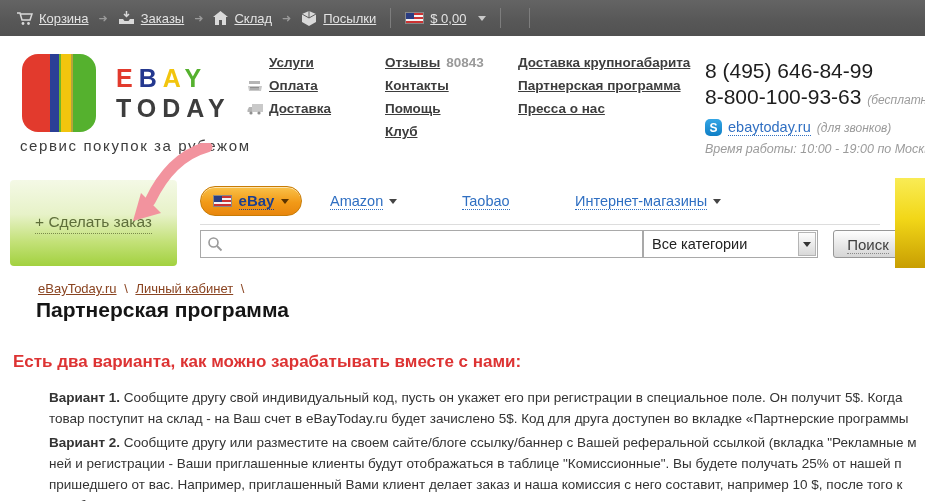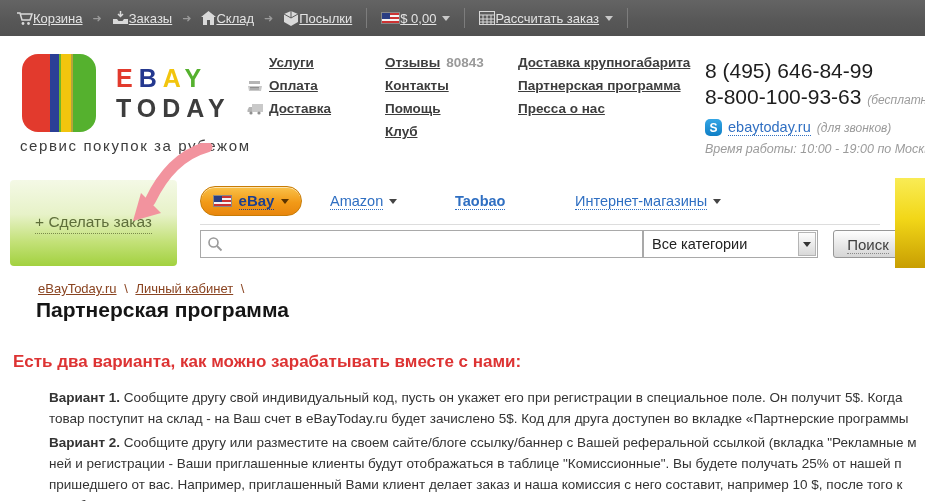--- a/index.html
+++ b/index.html
@@ -4,21 +4,21 @@
 <style>
   * { margin:0; padding:0; box-sizing:border-box; }
   html,body { background:#fff; }
   body { font-family:"Liberation Sans", sans-serif; }
   .page { position:relative; width:925px; height:501px; overflow:hidden; background:#fff; }
 
   
   .topbar { position:absolute; top:0; left:0; width:925px; height:36px;
     background:linear-gradient(180deg,#646464 0%,#585858 55%,#515151 100%);
     display:flex; align-items:center; padding-left:16px; }
-  .tb-item { display:flex; align-items:center; gap:0; color:#e3e3e3; font-size:13px;
+  .tb-item { display:flex; align-items:center; gap:6px; color:#e3e3e3; font-size:13px;
     text-decoration:underline; cursor:pointer; }
   .tb-arrow { color:#9a9a9a; font-size:11px; margin:0 10px; text-decoration:none; }
   .tb-sep { width:1px; height:20px; background:#7d7d7d; margin:0 14px; }
   .tb-caret { width:0; height:0; border-left:4px solid transparent; border-right:4px solid transparent;
     border-top:5px solid #c9c9c9; margin-left:6px; display:inline-block; }
   .tb-icon { display:inline-flex; align-items:center; }
   .tb-icon svg { display:block; }
 
   .flag { position:relative; width:19px; height:12px; border:1px solid #888; overflow:hidden;
     background:repeating-linear-gradient(180deg,#cc3333 0 2px,#f5f5f5 2px 4px); }
@@ -64,21 +64,21 @@
   .tab-ebay { display:flex; align-items:center; gap:7px; width:102px; height:30px; justify-content:center;
     background:linear-gradient(180deg,#f9c24a 0%,#f29a17 55%,#e8860d 100%);
     border:1px solid #c87c06; border-radius:15px; box-shadow:inset 0 1px 0 rgba(255,255,255,.55); cursor:pointer; }
   .tab-ebay .lbl { color:#1c3f8f; font-weight:bold; font-size:15px; border-bottom:1px dotted #1c3f8f; }
   .tab-caret { width:0; height:0; border-left:4px solid transparent; border-right:4px solid transparent;
     border-top:5px solid #5a3300; }
   .tab-link { color:#2f6fc2; font-size:14.5px; border-bottom:1px dotted #2f6fc2; cursor:pointer; white-space:nowrap; }
   .tab-caret2 { width:0; height:0; border-left:4px solid transparent; border-right:4px solid transparent;
     border-top:5px solid #444; margin-left:6px; }
   .tab-amazon { position:absolute; left:145px; display:flex; align-items:center; }
-  .tab-taobao { position:absolute; left:270px;font-weight:bold; }
+  .tab-taobao { position:absolute; left:277px; }
   .tab-shops  { position:absolute; left:390px; display:flex; align-items:center; }
 
   .tab-divider { position:absolute; left:15px; top:44px; width:680px; height:1px; background:#ddd; }
 
   .search-row { position:absolute; left:15px; top:50px; height:28px; }
   .search-input { position:absolute; left:0; top:0; width:443px; height:28px; border:1px solid #a9a9a9;
     background:#fff; padding:0 6px 0 28px; font-size:14px; color:#333; outline:none; font-family:"Liberation Sans",sans-serif; }
   .mag { position:absolute; left:7px; top:6px; }
   .select-box { position:absolute; left:443px; top:0; width:175px; height:28px; border:1px solid #a9a9a9;
     background:#fff; display:flex; align-items:center; cursor:pointer; }
@@ -150,30 +150,20 @@
       </span>
       <span>Посылки</span>
     </div>
     <span class="tb-sep"></span>
     <div class="tb-item">
       <span class="flag"></span>
       <span>$ 0,00</span>
       <span class="tb-caret"></span>
     </div>
     <span class="tb-sep"></span>
-    <div class="tb-item">
-      <span class="tb-icon">
-        <svg width="16" height="14" viewBox="0 0 16 14">
-            <rect x="0.5" y="0.5" width="15" height="13" fill="none" stroke="#d9d9d9"></rect>
-            <path d="M0.5 4h15M4 4v10M8 4v10M12 4v10M0.5 8h15M0.5 11h15" stroke="#d9d9d9" fill="none"></path>
-          </svg>
-      </span>
-      <span>Рассчитать заказ</span>
-      <span class="tb-caret"></span>
-    </div>
     <span class="tb-sep"></span>
   </div>
 
   <div class="header">
     <div class="logo-wrap">
       <div class="logo-tv"></div>
       <div>
         <div class="logo-word"><span class="lg-e">E</span><span class="lg-b">B</span><span class="lg-a">A</span><span class="lg-y">Y</span></div>
         <div class="logo-word lg-today">TODAY</div>
       </div>

